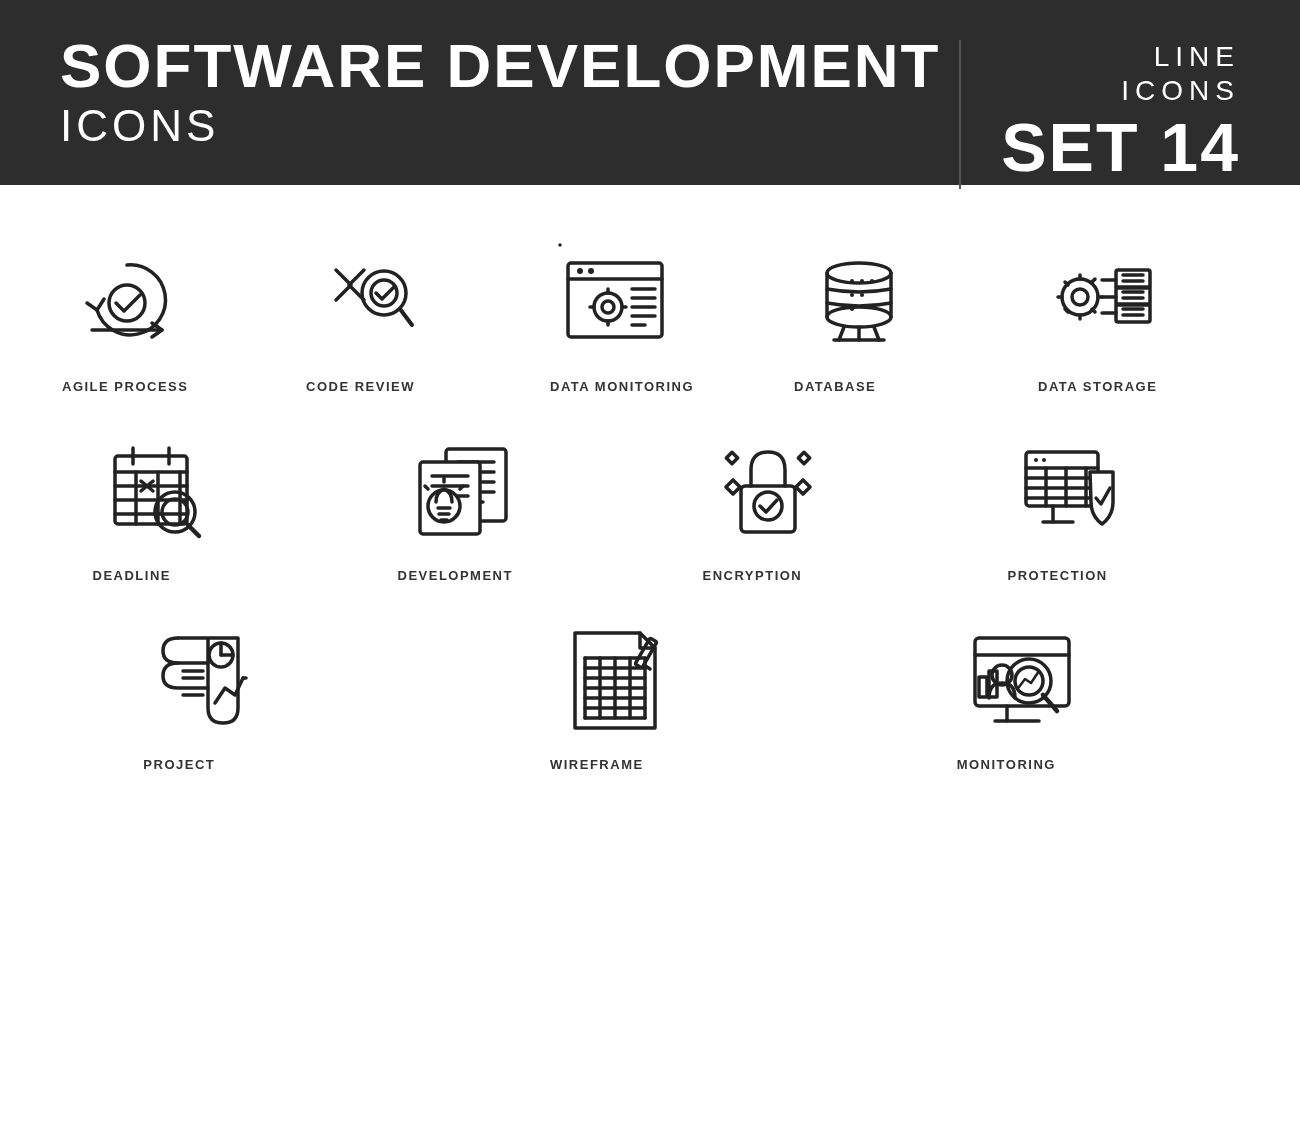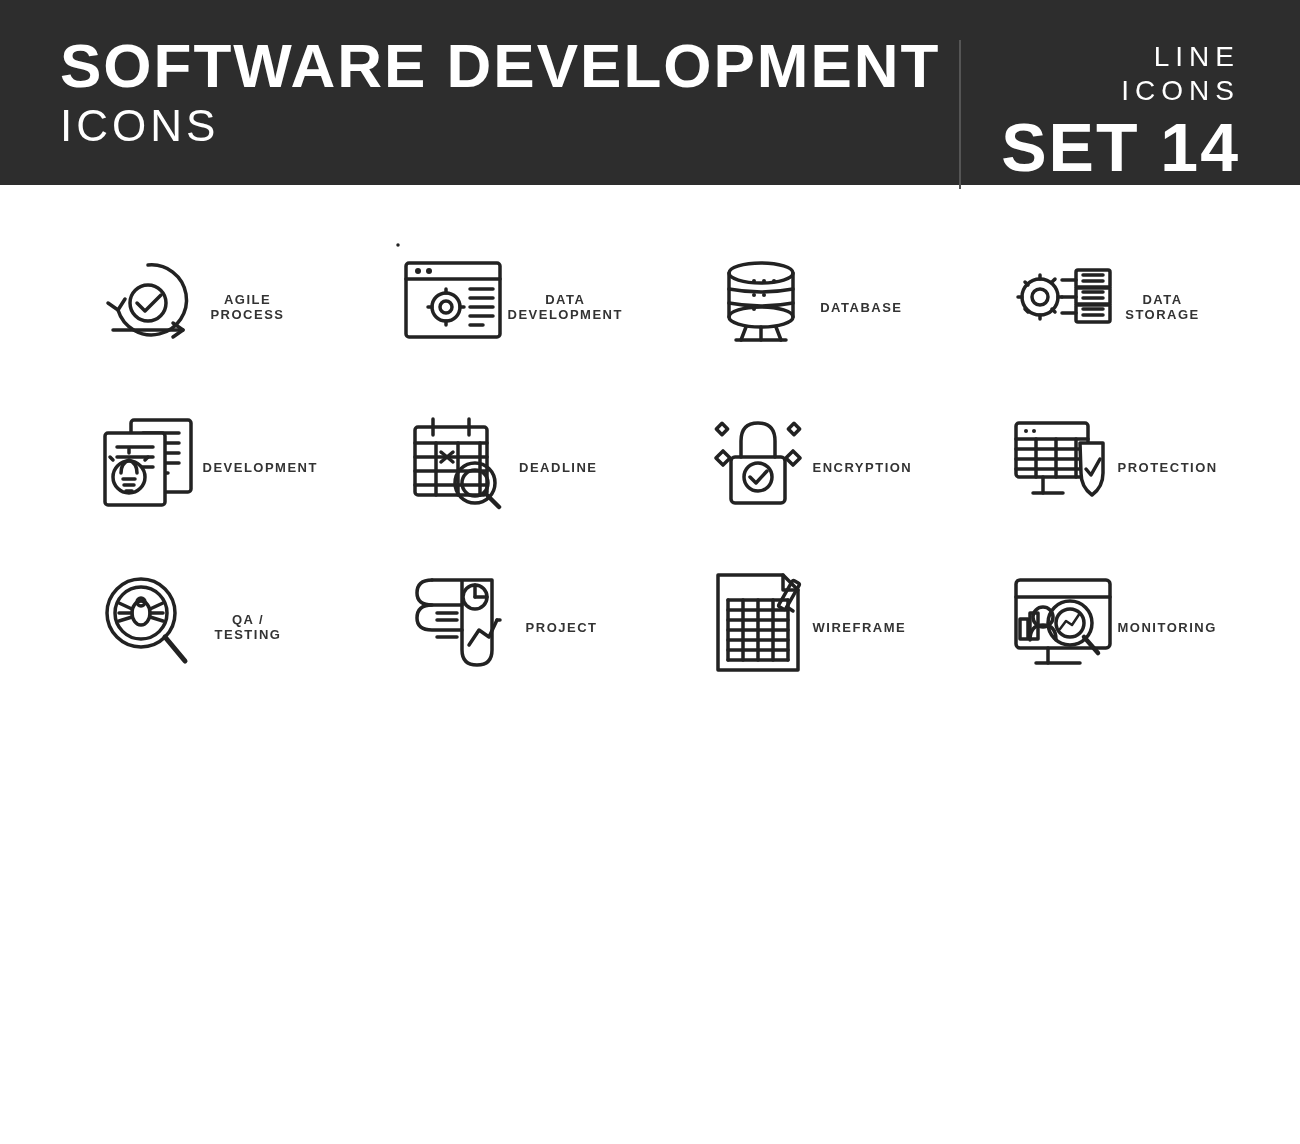--- a/index.html
+++ b/index.html
@@ -84,22 +84,22 @@
 
     .icons-row {
       display: flex;
       justify-content: space-around;
       align-items: flex-start;
       margin-bottom: 30px;
     }
 
     .icon-item {
       display: flex;
-      flex-direction: row;
-      align-items: center;
+      flex-direction: column;
+      align-items: flex-start;
       width: 200px;
     }
 
     .icon-box {
       width: 130px;
       height: 130px;
       display: flex;
       align-items: center;
       justify-content: center;
     }
@@ -154,20 +154,37 @@
             <circle cx="55" cy="58" r="18"></circle>
             <polyline points="44,58 52,66 68,50"></polyline>
 
             <line x1="20" y1="85" x2="90" y2="85"></line>
             <polyline points="80,78 90,85 80,92"></polyline>
           </svg>
         </div>
         <div class="icon-label">AGILE PROCESS</div>
       </div>
 
+      <div class="icon-item">
+        <div class="icon-box">
+          <svg class="icon-svg" viewBox="0 0 110 110" fill="none" stroke="#222" stroke-width="3.5" stroke-linecap="round" stroke-linejoin="round">
+
+            <polyline points="20,55 35,40 20,25"></polyline>
+            <polyline points="48,55 33,40 48,25"></polyline>
+
+            <circle cx="68" cy="48" r="22"></circle>
+            <circle cx="68" cy="48" r="13"></circle>
+
+            <polyline points="60,48 66,54 78,42"></polyline>
+
+            <line x1="84" y1="64" x2="96" y2="80" stroke-width="4"></line>
+          </svg>
+        </div>
+        <div class="icon-label">CODE REVIEW</div>
+      </div>
 
       <div class="icon-item">
         <div class="icon-box">
           <svg class="icon-svg" viewBox="0 0 110 110" fill="none" stroke="#222" stroke-width="3.5" stroke-linecap="round" stroke-linejoin="round">
 
             <rect x="8" y="18" width="94" height="74" rx="3"></rect>
             <line x1="8" y1="34" x2="102" y2="34"></line>
             <circle cx="20" cy="26" r="3" fill="#222" stroke="none"></circle>
             <circle cx="31" cy="26" r="3" fill="#222" stroke="none"></circle>
 
@@ -180,21 +197,21 @@
             <line x1="62" y1="62" x2="66" y2="62"></line>
             <line x1="35,50" y1="35,50" x2="38,53" y2="38,53"></line>
 
             <line x1="72" y1="44" x2="95" y2="44"></line>
             <line x1="72" y1="53" x2="95" y2="53"></line>
             <line x1="72" y1="62" x2="95" y2="62"></line>
             <line x1="72" y1="71" x2="95" y2="71"></line>
             <line x1="72" y1="80" x2="85" y2="80"></line>
           </svg>
         </div>
-        <div class="icon-label">DATA DEVELOPMENT</div>
+        <div class="icon-label">DATA MONITORING</div>
       </div>
 
       <div class="icon-item">
         <div class="icon-box">
           <svg class="icon-svg" viewBox="0 0 110 110" fill="none" stroke="#222" stroke-width="3.5" stroke-linecap="round" stroke-linejoin="round">
 
             <ellipse cx="55" cy="28" rx="32" ry="10"></ellipse>
 
             <line x1="23" y1="28" x2="23" y2="72"></line>
             <line x1="87" y1="28" x2="87" y2="72"></line>
@@ -254,20 +271,47 @@
       </div>
 
     </div>
 
     <div class="icons-row">
 
       <div class="icon-item">
         <div class="icon-box">
           <svg class="icon-svg" viewBox="0 0 110 110" fill="none" stroke="#222" stroke-width="3.5" stroke-linecap="round" stroke-linejoin="round">
 
+            <rect x="12" y="22" width="72" height="68" rx="3"></rect>
+            <line x1="12" y1="38" x2="84" y2="38"></line>
+            <line x1="30" y1="14" x2="30" y2="30"></line>
+            <line x1="66" y1="14" x2="66" y2="30"></line>
+
+            <line x1="12" y1="52" x2="84" y2="52"></line>
+            <line x1="12" y1="66" x2="84" y2="66"></line>
+            <line x1="12" y1="80" x2="84" y2="80"></line>
+            <line x1="33" y1="38" x2="33" y2="90"></line>
+            <line x1="55" y1="38" x2="55" y2="90"></line>
+            <line x1="77" y1="38" x2="77" y2="90"></line>
+
+            <line x1="38" y1="57" x2="50" y2="47"></line>
+            <line x1="38" y1="47" x2="50" y2="57"></line>
+
+            <circle cx="72" cy="78" r="20"></circle>
+            <circle cx="72" cy="78" r="13"></circle>
+            <line x1="85" y1="91" x2="96" y2="102" stroke-width="4.5"></line>
+          </svg>
+        </div>
+        <div class="icon-label">DEADLINE</div>
+      </div>
+
+      <div class="icon-item">
+        <div class="icon-box">
+          <svg class="icon-svg" viewBox="0 0 110 110" fill="none" stroke="#222" stroke-width="3.5" stroke-linecap="round" stroke-linejoin="round">
+
             <rect x="38" y="15" width="60" height="72" rx="3" fill="white" stroke="#222"></rect>
             <line x1="50" y1="28" x2="86" y2="28"></line>
             <line x1="50" y1="38" x2="86" y2="38"></line>
             <line x1="50" y1="48" x2="86" y2="48"></line>
             <line x1="50" y1="58" x2="86" y2="58"></line>
             <line x1="50" y1="68" x2="75" y2="68"></line>
 
             <rect x="12" y="28" width="60" height="72" rx="3" fill="white" stroke="#222"></rect>
             <line x1="24" y1="42" x2="60" y2="42"></line>
             <line x1="24" y1="52" x2="60" y2="52"></line>
@@ -284,47 +328,20 @@
             <line x1="52" y1="55" x2="55" y2="52"></line>
           </svg>
         </div>
         <div class="icon-label">DEVELOPMENT</div>
       </div>
 
       <div class="icon-item">
         <div class="icon-box">
           <svg class="icon-svg" viewBox="0 0 110 110" fill="none" stroke="#222" stroke-width="3.5" stroke-linecap="round" stroke-linejoin="round">
 
-            <rect x="12" y="22" width="72" height="68" rx="3"></rect>
-            <line x1="12" y1="38" x2="84" y2="38"></line>
-            <line x1="30" y1="14" x2="30" y2="30"></line>
-            <line x1="66" y1="14" x2="66" y2="30"></line>
-
-            <line x1="12" y1="52" x2="84" y2="52"></line>
-            <line x1="12" y1="66" x2="84" y2="66"></line>
-            <line x1="12" y1="80" x2="84" y2="80"></line>
-            <line x1="33" y1="38" x2="33" y2="90"></line>
-            <line x1="55" y1="38" x2="55" y2="90"></line>
-            <line x1="77" y1="38" x2="77" y2="90"></line>
-
-            <line x1="38" y1="57" x2="50" y2="47"></line>
-            <line x1="38" y1="47" x2="50" y2="57"></line>
-
-            <circle cx="72" cy="78" r="20"></circle>
-            <circle cx="72" cy="78" r="13"></circle>
-            <line x1="85" y1="91" x2="96" y2="102" stroke-width="4.5"></line>
-          </svg>
-        </div>
-        <div class="icon-label">DEADLINE</div>
-      </div>
-
-      <div class="icon-item">
-        <div class="icon-box">
-          <svg class="icon-svg" viewBox="0 0 110 110" fill="none" stroke="#222" stroke-width="3.5" stroke-linecap="round" stroke-linejoin="round">
-
             <rect x="28" y="52" width="54" height="46" rx="4"></rect>
 
             <path d="M38,52 L38,36 Q38,18 55,18 Q72,18 72,36 L72,52"></path>
 
             <circle cx="55" cy="72" r="14"></circle>
             <polyline points="47,72 53,78 64,66"></polyline>
 
             <rect x="15" y="48" width="10" height="10" transform="rotate(45 20 53)"></rect>
             <rect x="85" y="48" width="10" height="10" transform="rotate(45 90 53)"></rect>
             <rect x="15" y="20" width="8" height="8" transform="rotate(45 19 24)"></rect>
@@ -359,41 +376,20 @@
             <polyline points="78,64 83,70 92,54"></polyline>
           </svg>
         </div>
         <div class="icon-label">PROTECTION</div>
       </div>
 
     </div>
 
     <div class="icons-row">
 
-      <div class="icon-item">
-        <div class="icon-box">
-          <svg class="icon-svg" viewBox="0 0 110 110" fill="none" stroke="#222" stroke-width="3.5" stroke-linecap="round" stroke-linejoin="round">
-
-            <circle cx="48" cy="48" r="34"></circle>
-            <circle cx="48" cy="48" r="26"></circle>
-
-            <ellipse cx="48" cy="48" rx="9" ry="12"></ellipse>
-            <line x1="39" y1="44" x2="26" y2="38"></line>
-            <line x1="39" y1="48" x2="26" y2="48"></line>
-            <line x1="39" y1="52" x2="26" y2="56"></line>
-            <line x1="57" y1="44" x2="70" y2="38"></line>
-            <line x1="57" y1="48" x2="70" y2="48"></line>
-            <line x1="57" y1="52" x2="70" y2="56"></line>
-            <circle cx="48" cy="37" r="4"></circle>
-
-            <line x1="72" y1="72" x2="92" y2="96" stroke-width="5"></line>
-          </svg>
-        </div>
-        <div class="icon-label">QA / TESTING</div>
-      </div>
 
 
       <div class="icon-item">
         <div class="icon-box">
           <svg class="icon-svg" viewBox="0 0 110 110" fill="none" stroke="#222" stroke-width="3.5" stroke-linecap="round" stroke-linejoin="round">
 
             <path d="M25,15 L85,15 L85,85 Q85,100 70,100 Q55,100 55,85 L55,15"></path>
             <path d="M25,15 Q10,15 10,28 Q10,40 25,40 L55,40"></path>
             <path d="M25,40 Q10,40 10,53 Q10,65 25,65 L55,65"></path>
 

